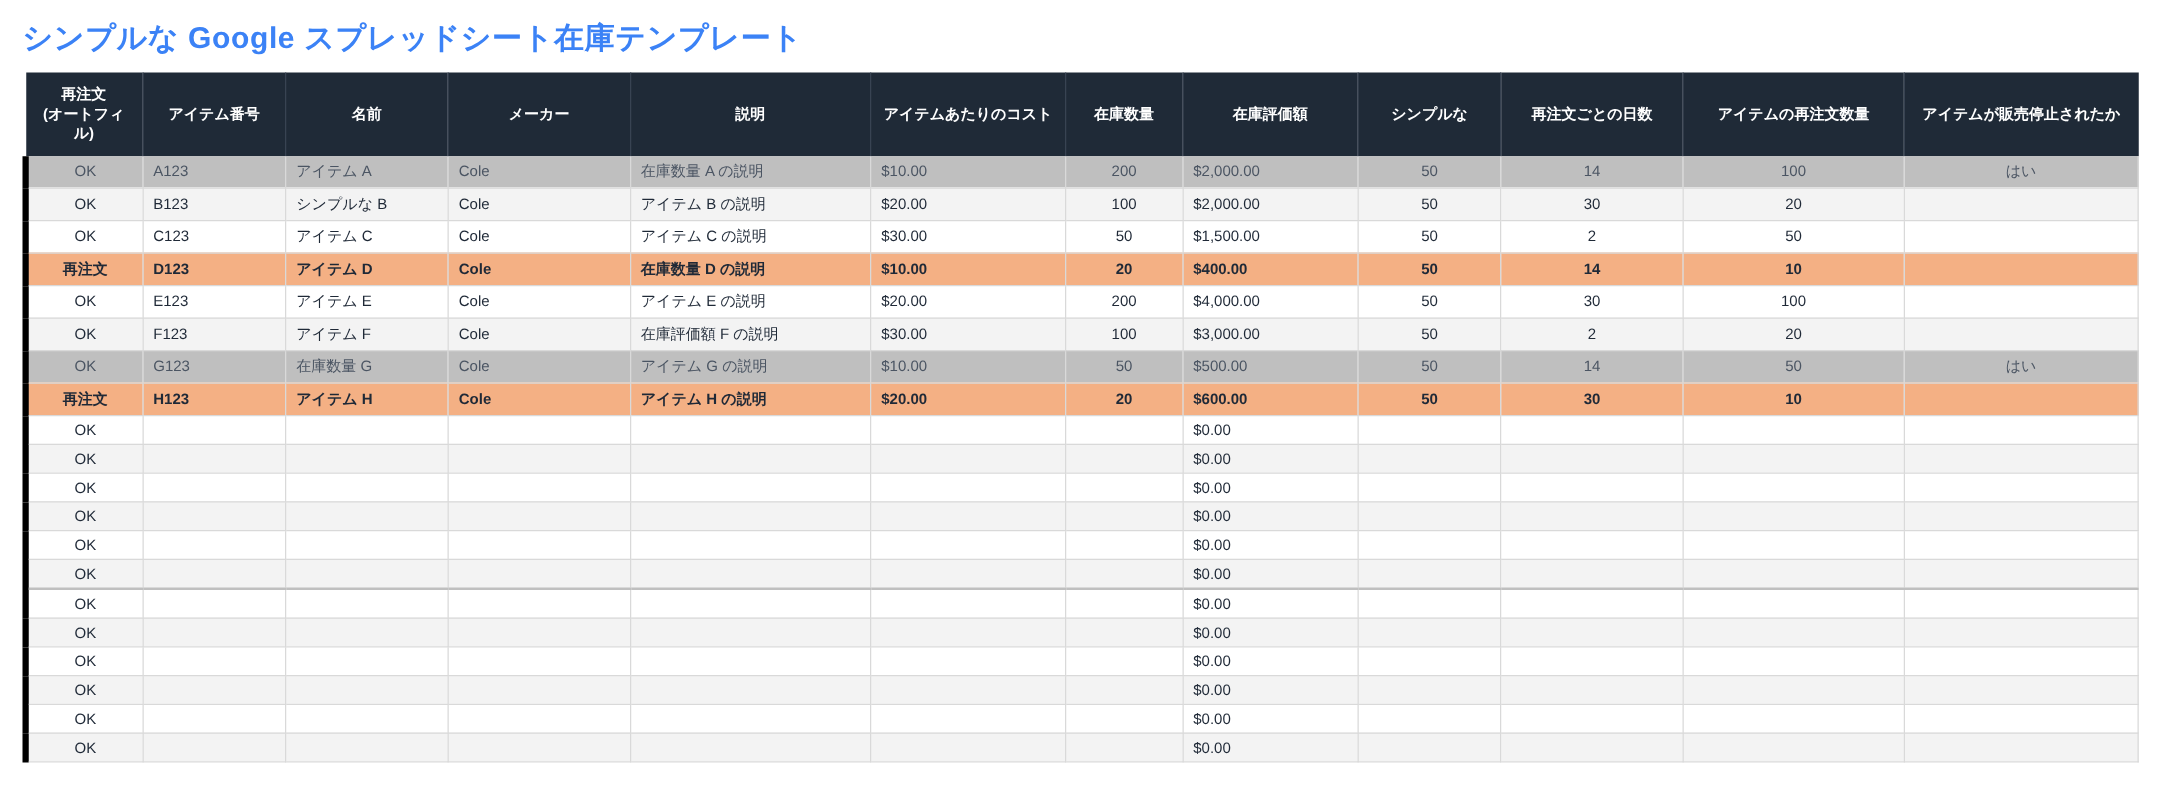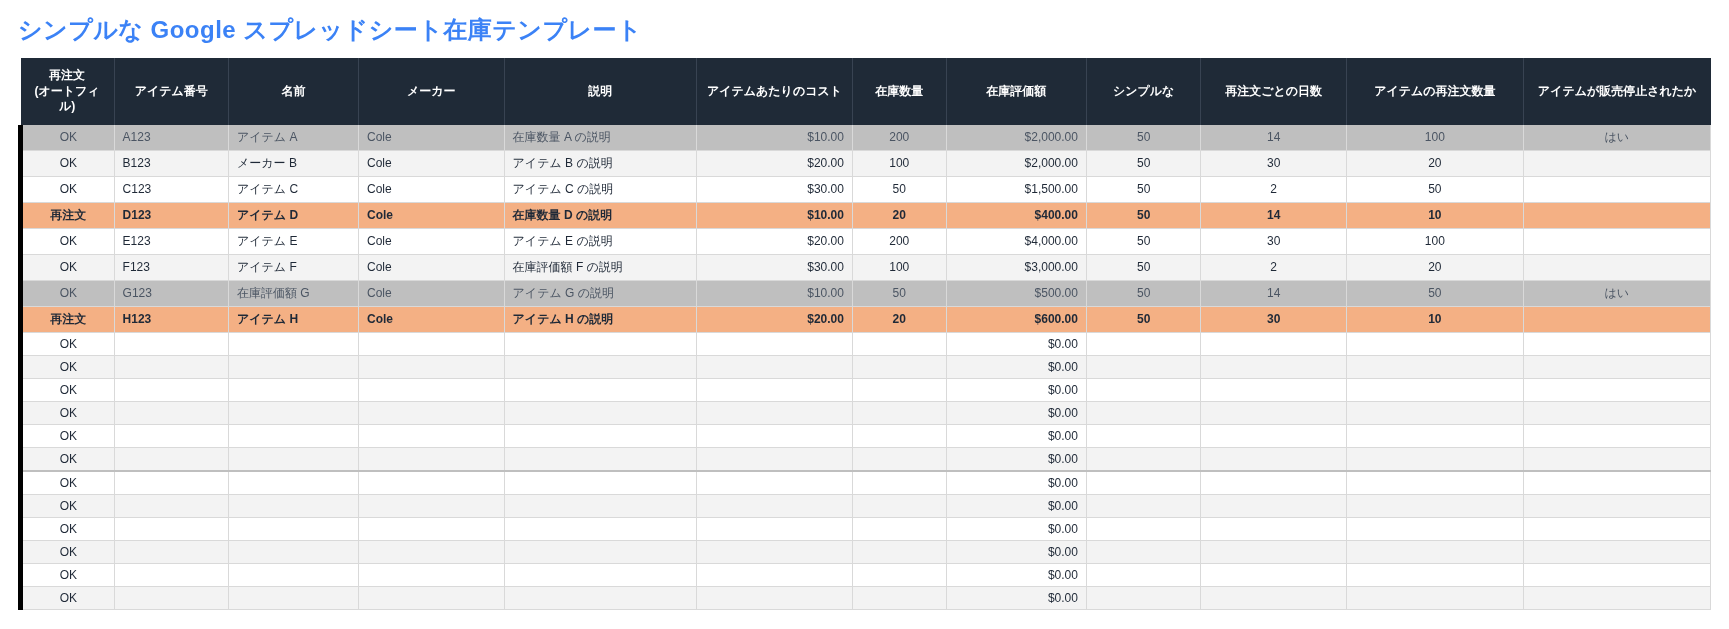--- a/index.html
+++ b/index.html
@@ -43,21 +43,21 @@
     border-right: 1px solid #d9d9d9;
     border-bottom: 1px solid #d9d9d9;
     height: 22px;
     vertical-align: middle;
     color: #1f2937;
   }
   td:first-child { border-left: 5px solid #000000; }
   
   .c  { text-align: center; }
   .l  { text-align: left; }
-  .r  { text-align: right; margin-left: 40px; }
+  .r  { text-align: left; margin-left: 40px; }
   
   tr.alt td        { background: #f3f3f3; }
   tr.discontinued td { background: #bfbfbf; color:#4b5563; }
   tr.reorder td    { background: #f4b084; font-weight: 600; }
   tr.thick-top td  { border-top: 2px solid #bfbfbf; }
   
   col.c0  { width: 90px; }
   col.c1  { width: 110px; }
   col.c2  { width: 125px; }
   col.c3  { width: 140px; }
@@ -118,21 +118,21 @@
           <td class="c">200</td>
           <td class="r">$2,000.00</td>
           <td class="c">50</td>
           <td class="c">14</td>
           <td class="c">100</td>
           <td class="c">はい</td>
         </tr>
         <tr class="alt">
           <td class="c">OK</td>
           <td class="l">B123</td>
-          <td class="l">メーカー B</td>
+          <td class="l">シンプルな B</td>
           <td class="l">Cole</td>
           <td class="l">アイテム B の説明</td>
           <td class="r">$20.00</td>
           <td class="c">100</td>
           <td class="r">$2,000.00</td>
           <td class="c">50</td>
           <td class="c">30</td>
           <td class="c">20</td>
           <td class="c"></td>
         </tr>
@@ -188,21 +188,21 @@
           <td class="c">100</td>
           <td class="r">$3,000.00</td>
           <td class="c">50</td>
           <td class="c">2</td>
           <td class="c">20</td>
           <td class="c"></td>
         </tr>
         <tr class="discontinued">
           <td class="c">OK</td>
           <td class="l">G123</td>
-          <td class="l">在庫評価額 G</td>
+          <td class="l">在庫数量 G</td>
           <td class="l">Cole</td>
           <td class="l">アイテム G の説明</td>
           <td class="r">$10.00</td>
           <td class="c">50</td>
           <td class="r">$500.00</td>
           <td class="c">50</td>
           <td class="c">14</td>
           <td class="c">50</td>
           <td class="c">はい</td>
         </tr>

